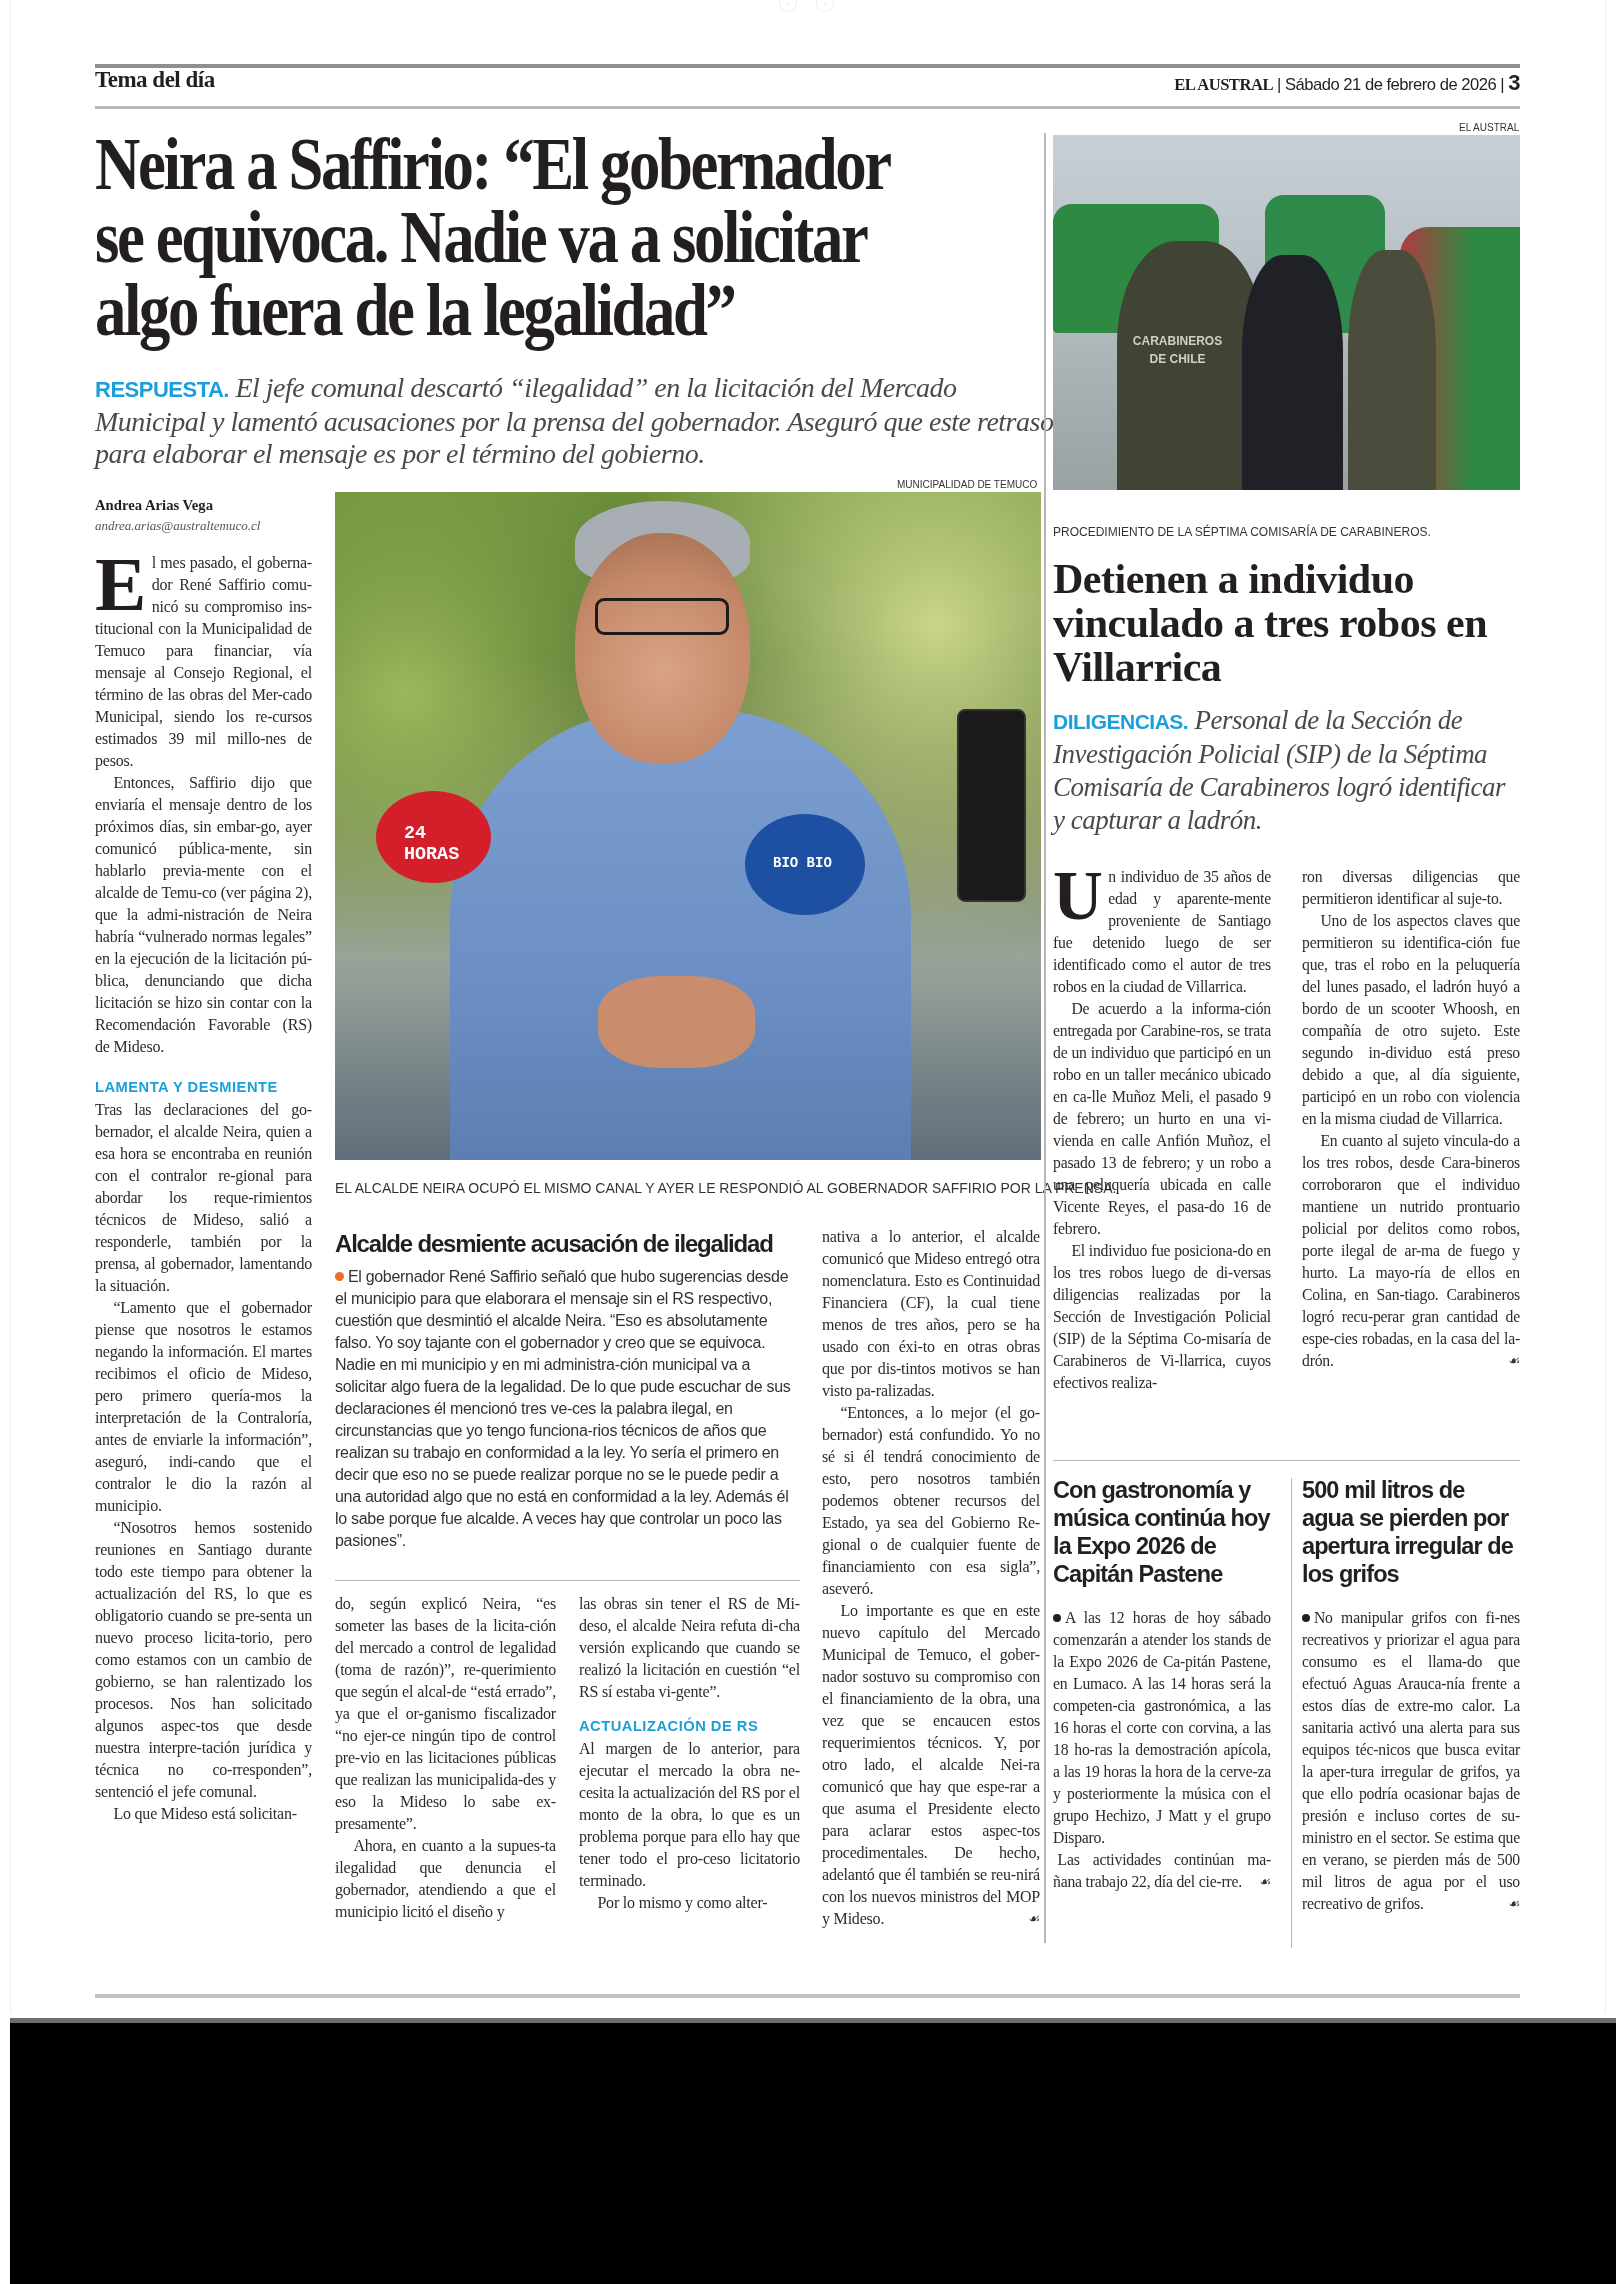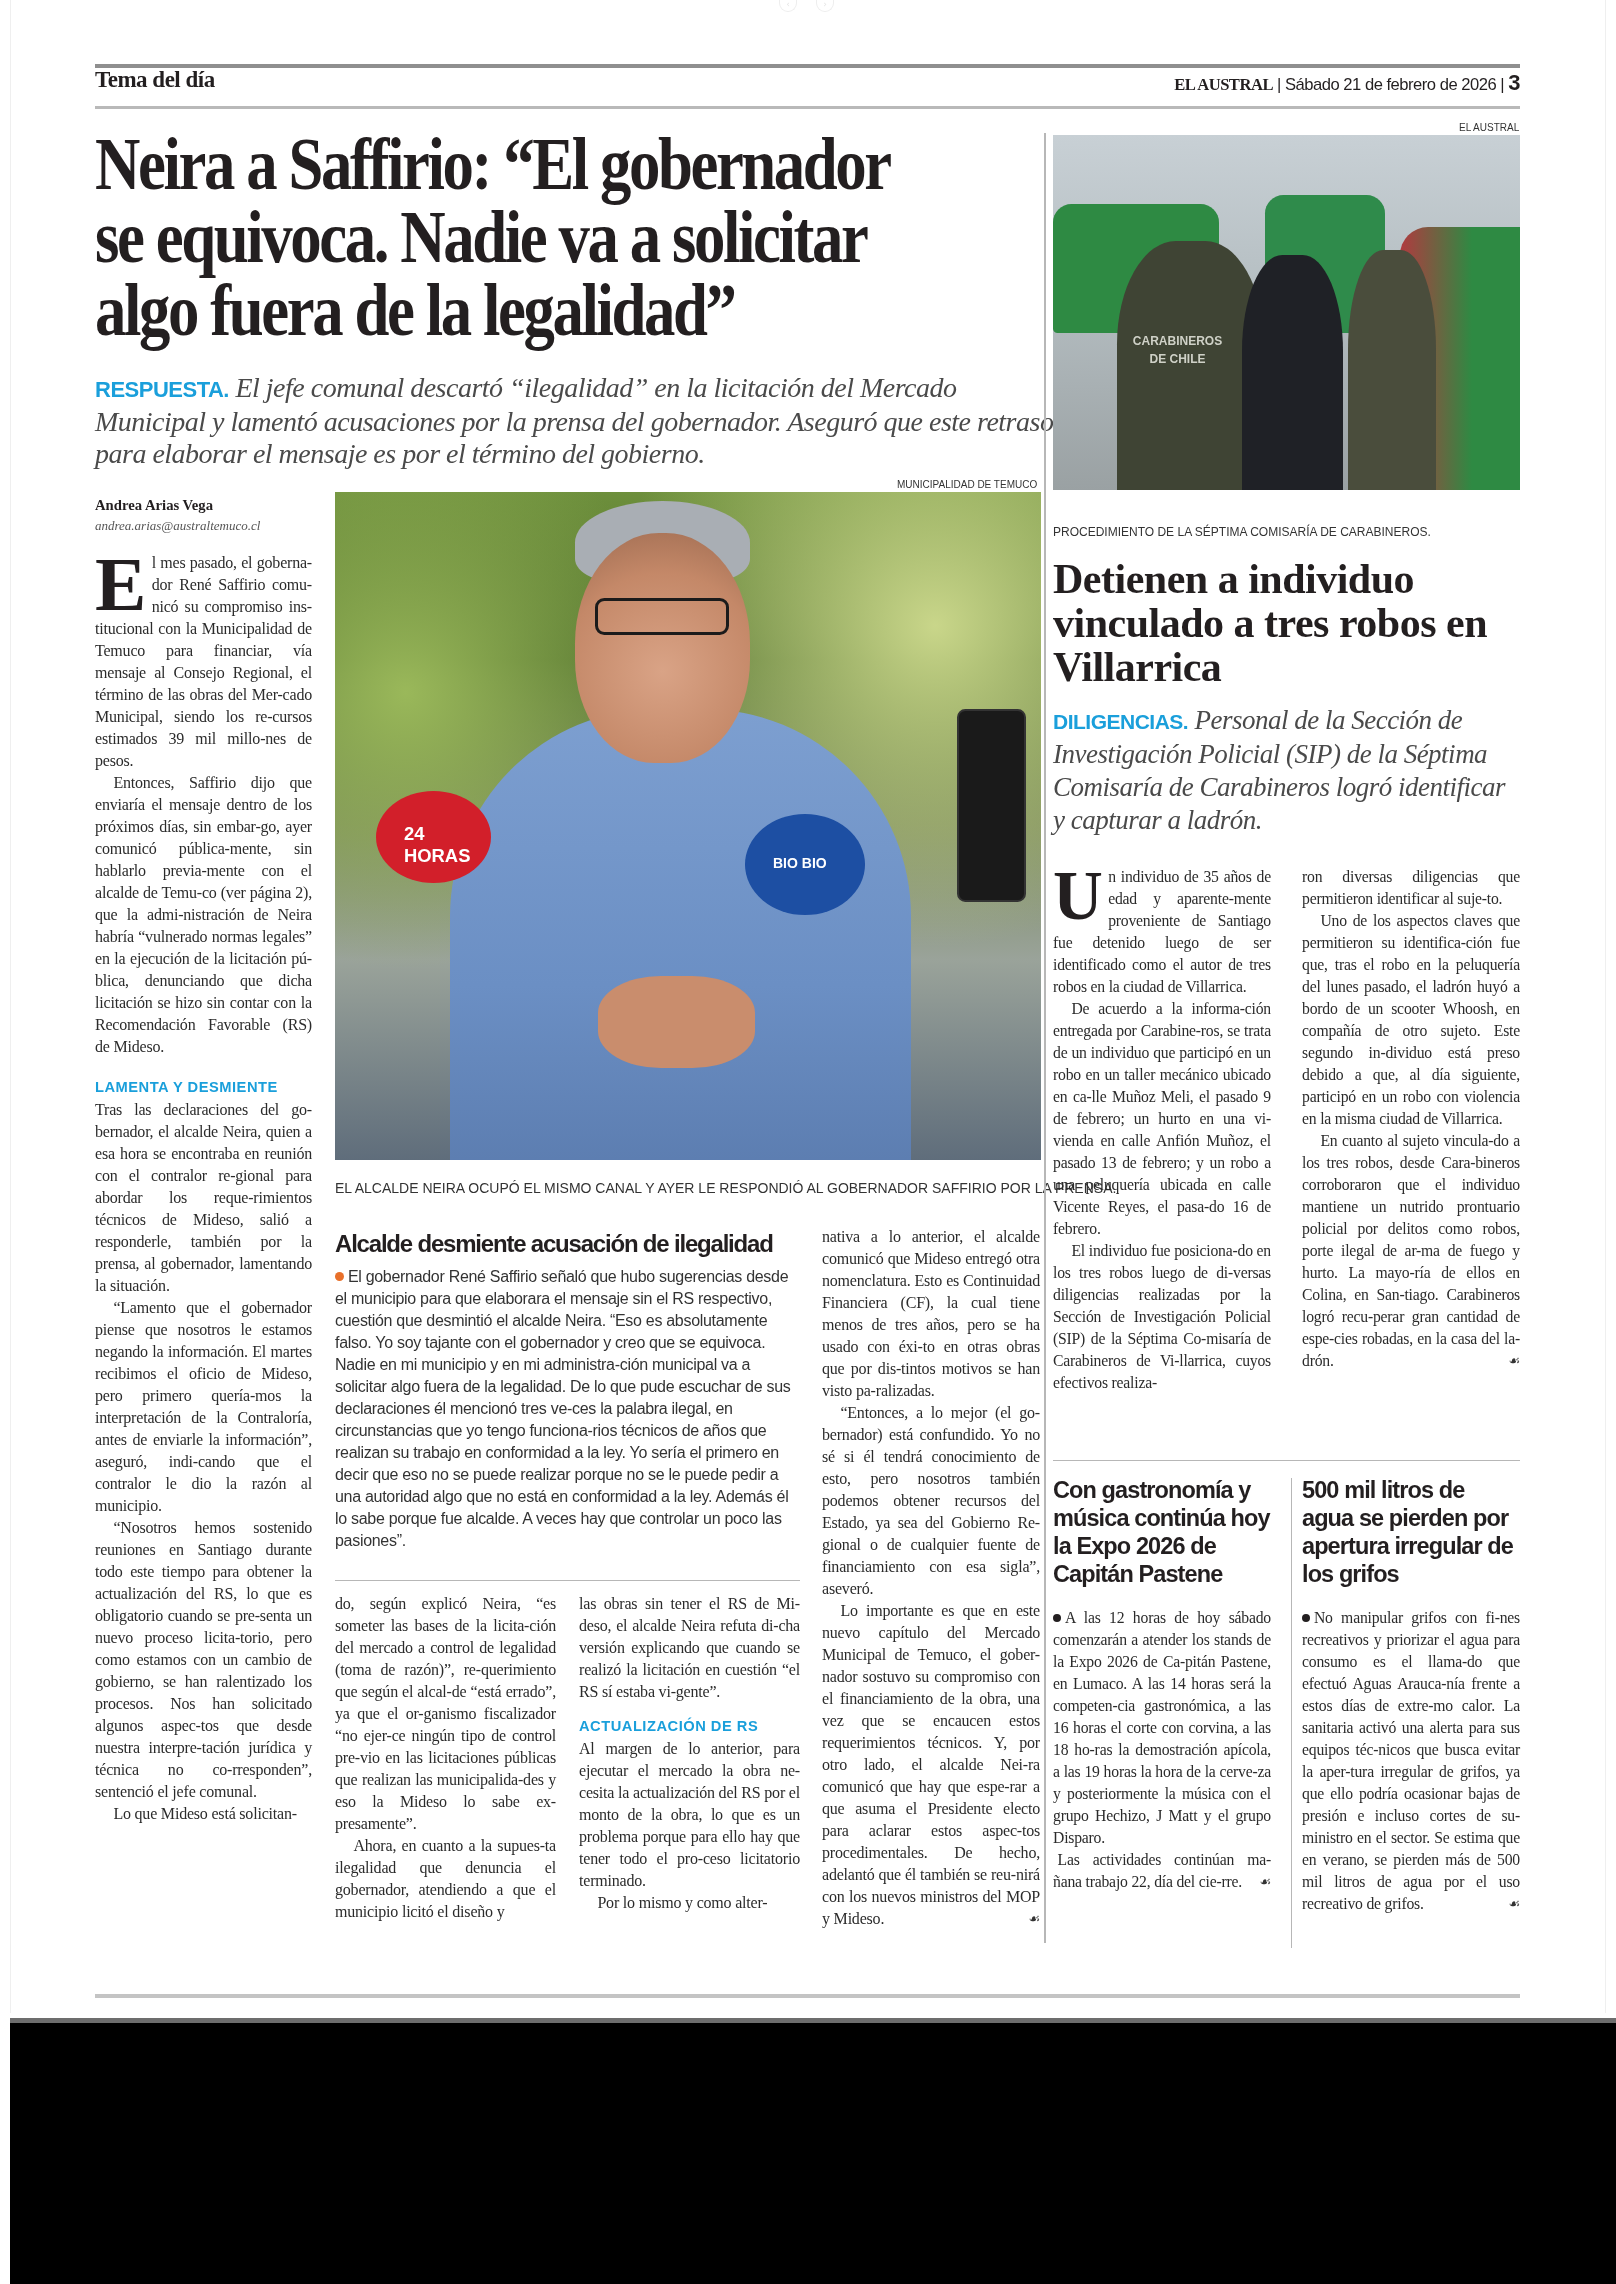--- a/index.html
+++ b/index.html
@@ -29,21 +29,21 @@
     background: linear-gradient(180deg, #6d8f3c 0%, #4e6e2b 25%, #7a8a5c 50%, #9aa39a 70%, #5f6d7b 100%); }
   .main-photo .sky { position: absolute; left: 0; top: 0; width: 100%; height: 100%; background: radial-gradient(circle at 85% 20%, #c9d68a 0%, transparent 40%), radial-gradient(circle at 10% 30%, #9ab85a 0%, transparent 35%); }
   .main-photo .person-head { position: absolute; left: 240px; top: 18.4px; width: 175px; height: 230px; border-radius: 48% 48% 45% 45%; background: radial-gradient(circle at 50% 60%, #d9a386 0%, #c48868 60%, #9c6a50 100%); }
   .main-photo .hair { position: absolute; left: 240px; top: 9.2px; width: 175px; height: 83px; border-radius: 50% 50% 30% 30%; background: #a9aeb4; }
   .main-photo .glasses { position: absolute; left: 260px; top: 101px; width: 134px; height: 37px; border: 3.7px solid #1b1b1b; border-radius: 9.2px; }
   .main-photo .shirt { position: absolute; left: 115px; top: 217px; width: 461px; height: 461px; border-radius: 45% 45% 0 0; background: linear-gradient(180deg, #7d9fd0 0%, #6b8fc4 60%, #5c7db0 100%); }
   .main-photo .mic-red { position: absolute; left: 41px; top: 299px; width: 115px; height: 92px; border-radius: 50%; background: #d21f2a; }
   .main-photo .mic-blue { position: absolute; left: 410px; top: 322px; width: 120px; height: 101px; border-radius: 50%; background: #1d4fa3; }
   .main-photo .phone { position: absolute; left: 622px; top: 217px; width: 69px; height: 193px; border-radius: 8.3px; background: #1a1a1a; border: 2.8px solid #333; }
   .main-photo .hands { position: absolute; left: 263px; top: 484px; width: 157px; height: 92px; border-radius: 40%; background: #c98d6d; }
-  .mic-label { position: absolute; color: #fff; font-family: Liberation Sans, sans-serif; font-weight: 700; }
+  .mic-label { position: absolute; color: #fff; font-family: Liberation Mono, monospace; font-weight: 700; }
 
   .caption { position: absolute; font-family: "Liberation Sans", sans-serif; font-size: 14px; color: #333; text-transform: uppercase; letter-spacing: 0; }
 
   .byline-name { position: absolute; left: 0; top: 433px; font-family: "Liberation Serif", serif; font-weight: 700; font-size: 14.7px; }
   .byline-email { position: absolute; left: 0; top: 454px; font-family: "Liberation Serif", serif; font-style: italic; font-size: 13px; color: #555; }
 
   .col { position: absolute; font-family: "Liberation Serif", serif; font-size: 16px; line-height: 22px; text-align: justify; hyphens: manual; color: #2b2b2b; letter-spacing: -0.2px; }
   .col p { text-indent: 18.4px; }
   .col p.first { text-indent: 0; }
   .dropcap { float: left; font-family: "Liberation Serif", serif; font-weight: 700; font-size: 77px; line-height: 59px; margin: 2.8px 5.5px 0 0; color: #231f20; }

